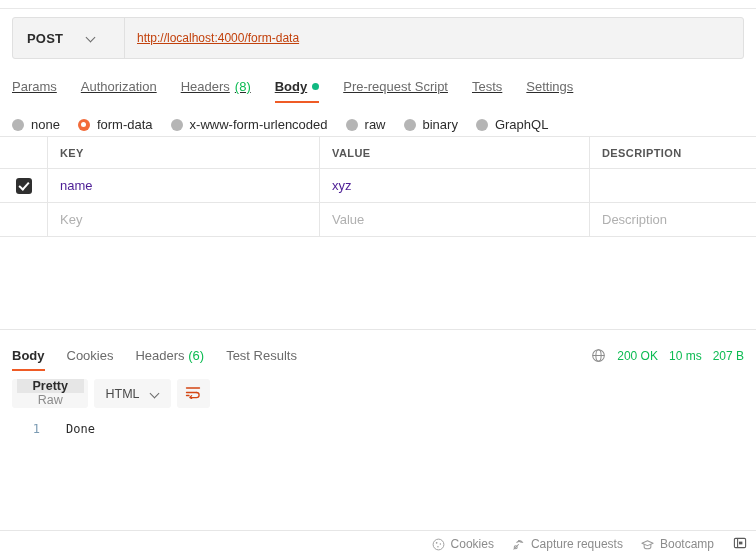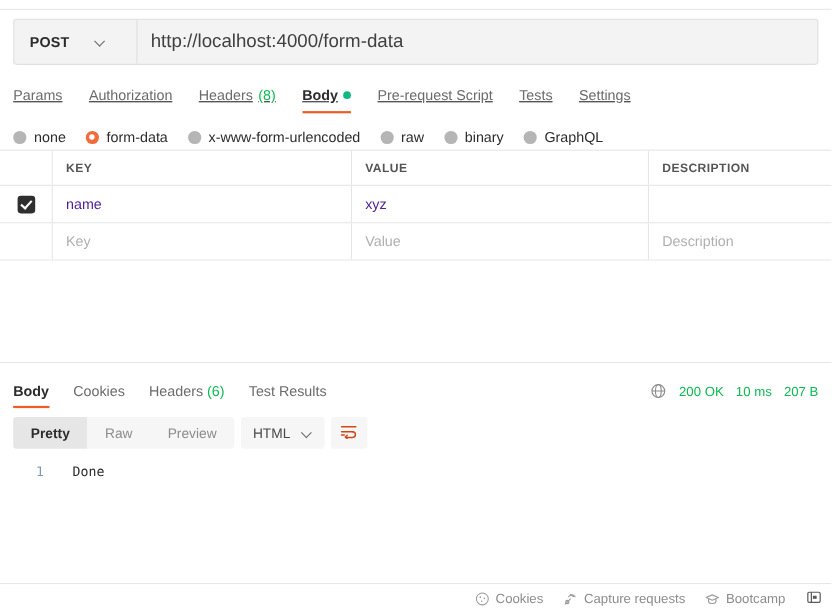--- a/index.html
+++ b/index.html
@@ -78,24 +78,25 @@
     height: 6px;
     border-right: 1.4px solid #6b6b6b;
     border-bottom: 1.4px solid #6b6b6b;
     transform: rotate(45deg);
   }
   .url-input {
     flex: 1 1 auto;
     display: flex;
     align-items: center;
     padding-left: 12px;
-    font-size: 17px;
-    color: #404040;
+    font-size: 12px;
+    color: #c2410c;
     background: transparent;
     cursor: text;
+    text-decoration: underline;
   }
 
   
   .req-tabs {
     flex: 0 0 auto;
     display: flex;
     align-items: flex-end;
     padding: 0 12px;
     height: 33px;
     margin-top: 11px;
@@ -296,20 +297,21 @@
     box-sizing: border-box;
     gap: 6px;
   }
   .seg {
     display: flex;
     align-items: center;
     background: #f6f6f6;
     border-radius: 3px;
     height: 29px;
     overflow: hidden;
+    flex-direction: column;
   }
   .seg-item {
     padding: 0 16px;
     height: 29px;
     display: flex;
     align-items: center;
     font-size: 12.5px;
     color: #8c8c8c;
     cursor: pointer;
     white-space: nowrap;

